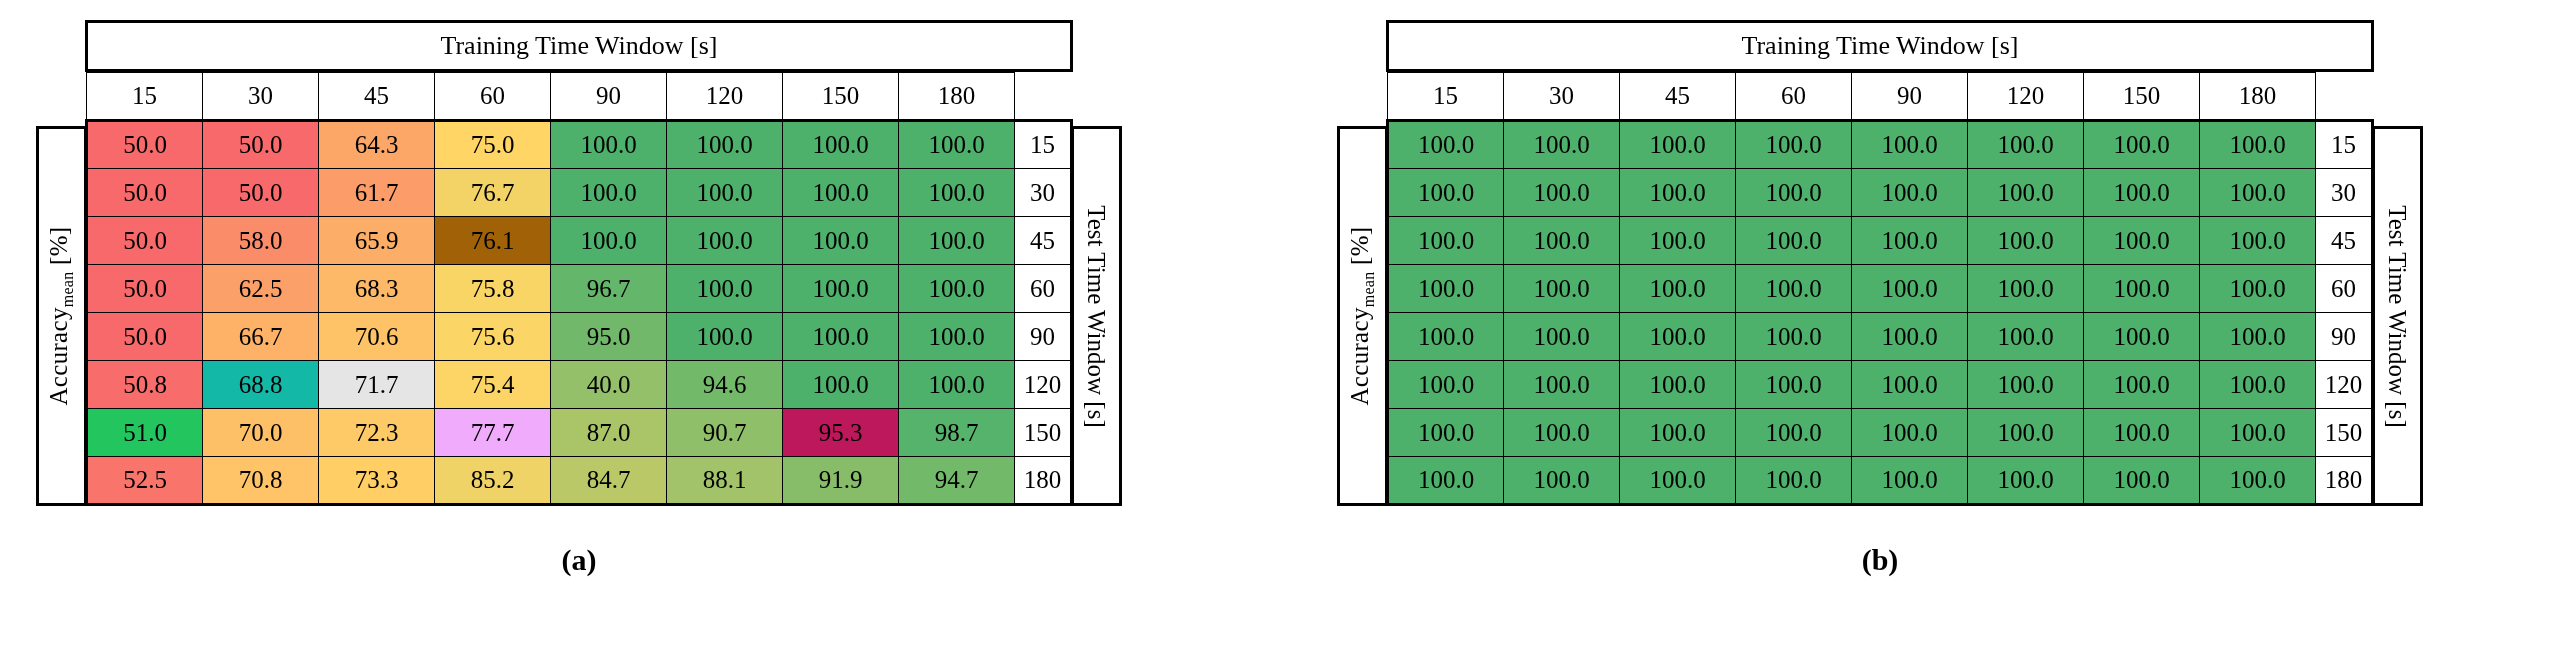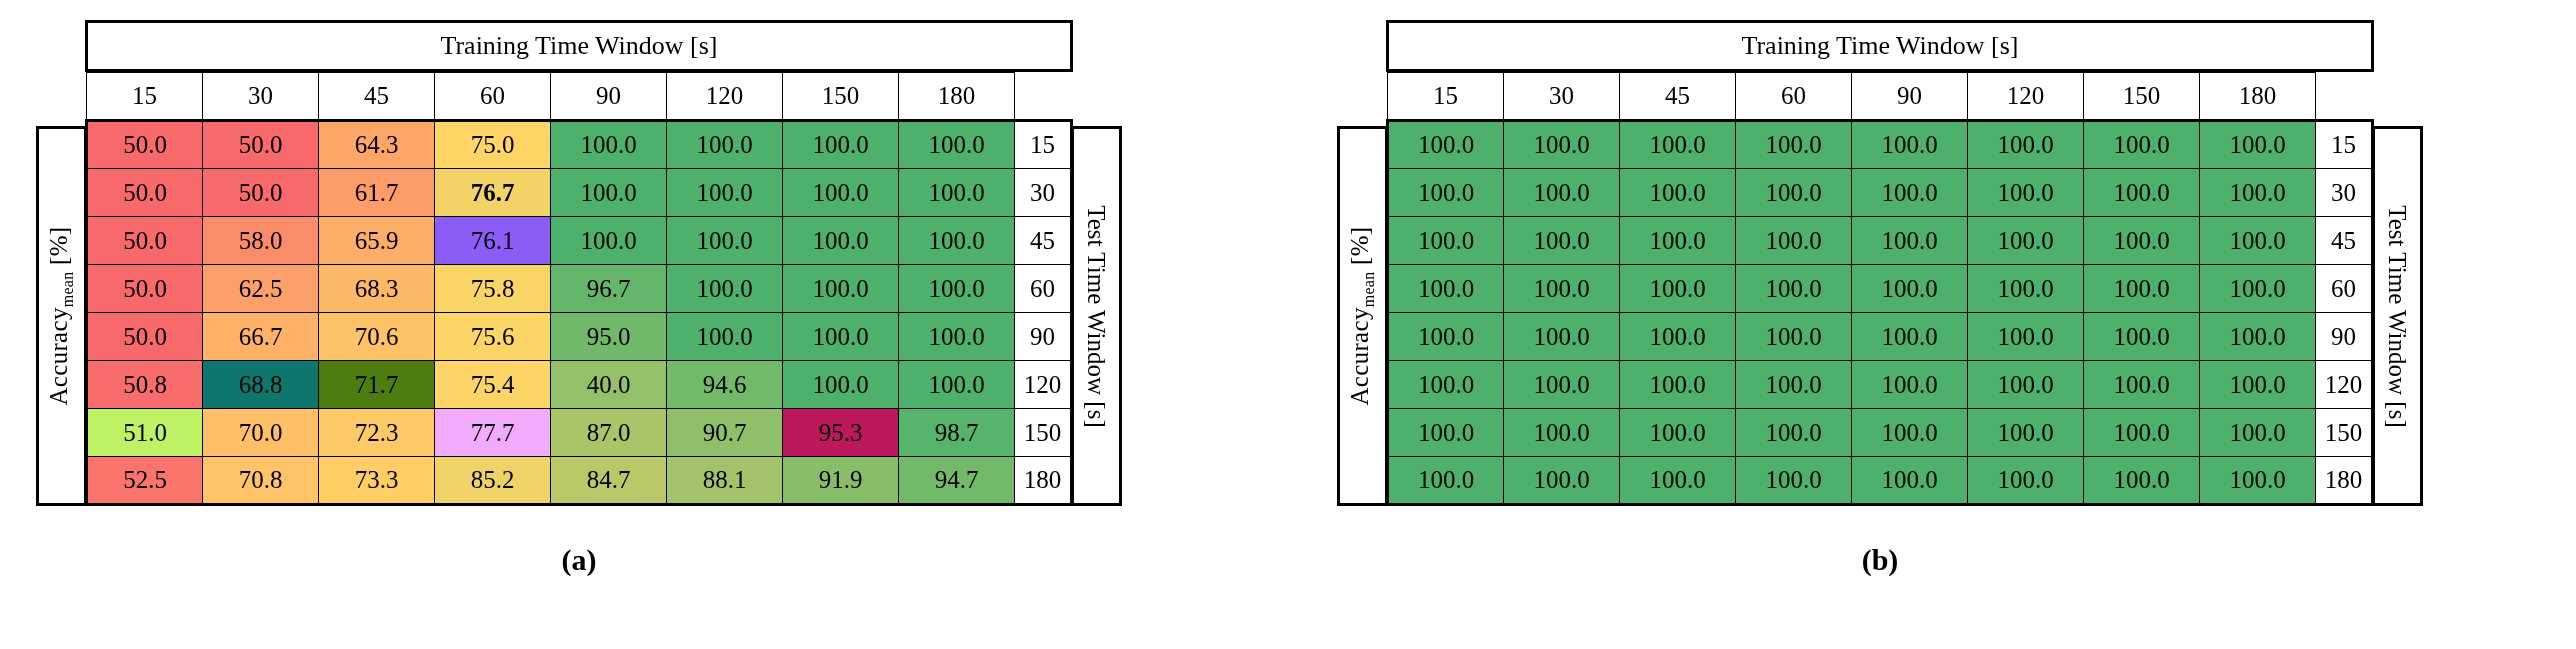--- a/index.html
+++ b/index.html
@@ -180,32 +180,32 @@
                 <td class="cell" style="background: rgb(77, 177, 107);">100.0</td>
                 <td class="cell" style="background: rgb(77, 177, 107);">100.0</td>
                 <td class="cell" style="background: rgb(77, 177, 107);">100.0</td>
                 <td class="cell" style="background: rgb(77, 177, 107);">100.0</td>
                 <td class="rowhead">15</td>
               </tr>
               <tr class="datarow">
                 <td class="cell first-data" style="background: rgb(248, 105, 107);">50.0</td>
                 <td class="cell" style="background: rgb(248, 105, 107);">50.0</td>
                 <td class="cell" style="background: rgb(251, 156, 105);">61.7</td>
-                <td class="cell" style="background: rgb(243, 211, 102); font-weight: bold;">76.7</td>
+                <td class="cell" style="background: rgb(243, 211, 102);">76.7</td>
                 <td class="cell" style="background: rgb(77, 177, 107);">100.0</td>
                 <td class="cell" style="background: rgb(77, 177, 107);">100.0</td>
                 <td class="cell" style="background: rgb(77, 177, 107);">100.0</td>
                 <td class="cell" style="background: rgb(77, 177, 107);">100.0</td>
                 <td class="rowhead">30</td>
               </tr>
               <tr class="datarow">
                 <td class="cell first-data" style="background: rgb(248, 105, 107);">50.0</td>
                 <td class="cell" style="background: rgb(250, 140, 105);">58.0</td>
                 <td class="cell" style="background: rgb(252, 174, 104);">65.9</td>
-                <td class="cell" style="background: #8b5cf6;">76.1</td>
+                <td class="cell" style="background: #a16207;">76.1</td>
                 <td class="cell" style="background: rgb(77, 177, 107);">100.0</td>
                 <td class="cell" style="background: rgb(77, 177, 107);">100.0</td>
                 <td class="cell" style="background: rgb(77, 177, 107);">100.0</td>
                 <td class="cell" style="background: rgb(77, 177, 107);">100.0</td>
                 <td class="rowhead">45</td>
               </tr>
               <tr class="datarow">
                 <td class="cell first-data" style="background: rgb(248, 105, 107);">50.0</td>
                 <td class="cell" style="background: rgb(252, 160, 105);">62.5</td>
                 <td class="cell" style="background: rgb(253, 185, 103);">68.3</td>
@@ -222,31 +222,31 @@
                 <td class="cell" style="background: rgb(254, 195, 103);">70.6</td>
                 <td class="cell" style="background: rgb(251, 213, 102);">75.6</td>
                 <td class="cell" style="background: rgb(113, 184, 106);">95.0</td>
                 <td class="cell" style="background: rgb(77, 177, 107);">100.0</td>
                 <td class="cell" style="background: rgb(77, 177, 107);">100.0</td>
                 <td class="cell" style="background: rgb(77, 177, 107);">100.0</td>
                 <td class="rowhead">90</td>
               </tr>
               <tr class="datarow">
                 <td class="cell first-data" style="background: rgb(248, 108, 107);">50.8</td>
-                <td class="cell" style="background: #0f766e;">68.8</td>
-                <td class="cell" style="background: #4d7c0f;">71.7</td>
+                <td class="cell" style="background: #14b8a6;">68.8</td>
+                <td class="cell" style="background: #e5e5e5;">71.7</td>
                 <td class="cell" style="background: rgb(252, 213, 102);">75.4</td>
                 <td class="cell" style="background: rgb(148, 192, 105);">40.0</td>
                 <td class="cell" style="background: rgb(115, 185, 106);">94.6</td>
                 <td class="cell" style="background: rgb(77, 177, 107);">100.0</td>
                 <td class="cell" style="background: rgb(77, 177, 107);">100.0</td>
                 <td class="rowhead">120</td>
               </tr>
               <tr class="datarow">
-                <td class="cell first-data" style="background: #bef264;">51.0</td>
+                <td class="cell first-data" style="background: #22c55e;">51.0</td>
                 <td class="cell" style="background: rgb(254, 192, 103);">70.0</td>
                 <td class="cell" style="background: rgb(254, 202, 103);">72.3</td>
                 <td class="cell" style="background: #f0abfc; margin-top: 48px;">77.7</td>
                 <td class="cell" style="background: rgb(170, 196, 104);">87.0</td>
                 <td class="cell" style="background: rgb(143, 191, 105);">90.7</td>
                 <td class="cell" style="background: #be185d;">95.3</td>
                 <td class="cell" style="background: rgb(86, 179, 107);">98.7</td>
                 <td class="rowhead">150</td>
               </tr>
               <tr class="datarow">

